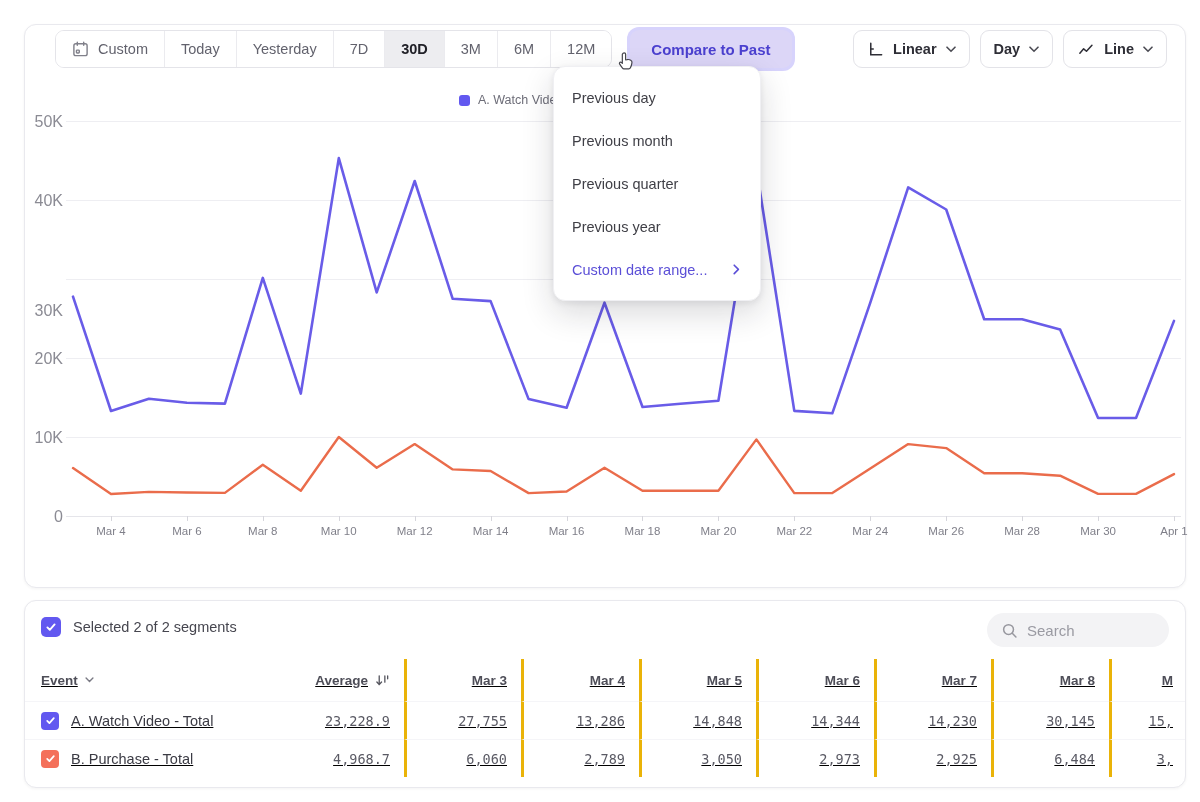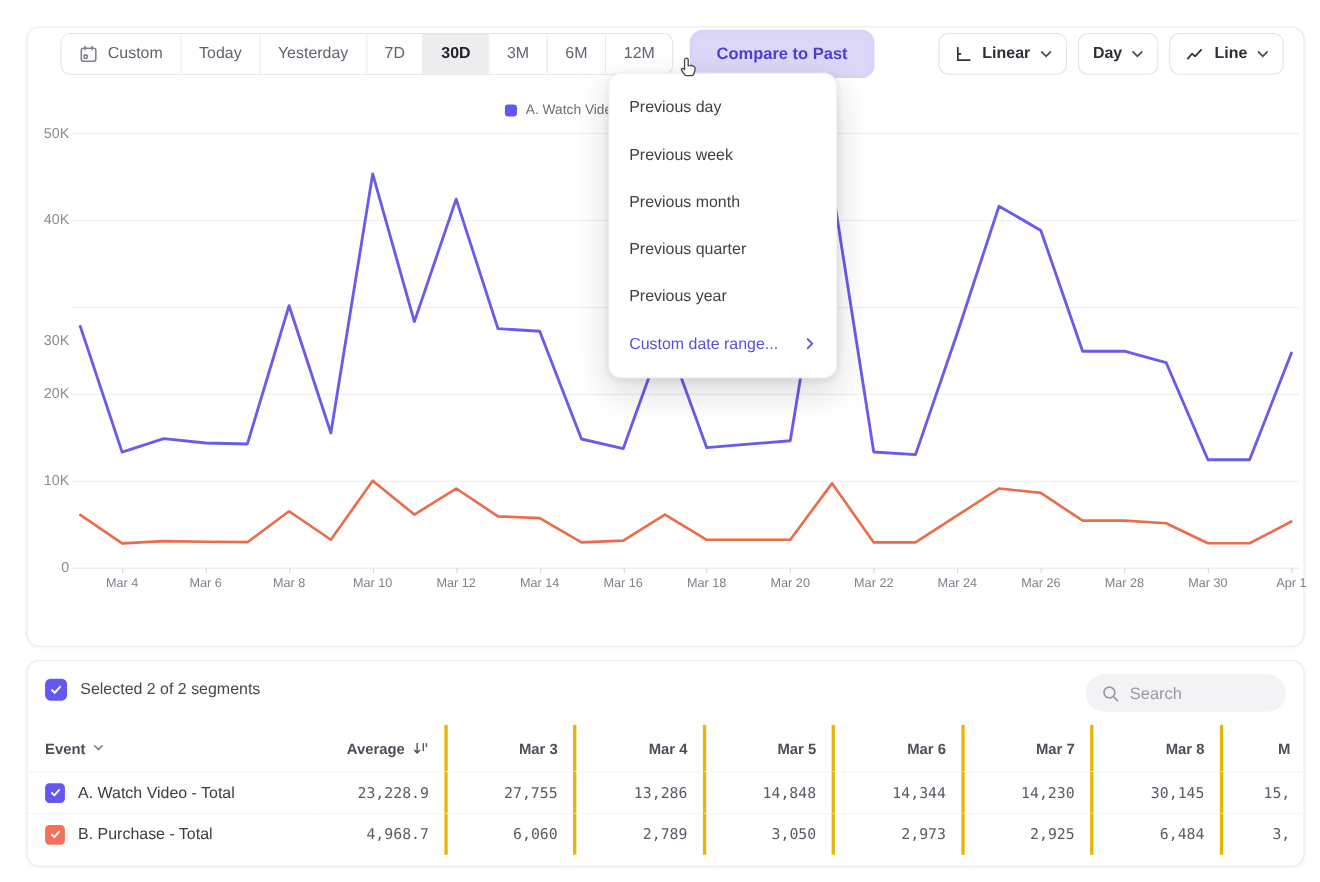--- a/index.html
+++ b/index.html
@@ -25,21 +25,21 @@
   .tb-btn svg.ic { stroke:#2e2e36; }
   .tb-btn svg.chev { stroke:#4a4a52; }
 
   
   .legend { position:absolute; left:434px; top:68px; display:flex; align-items:center; gap:8px; z-index:2; }
   .legend .sw { width:11px; height:11px; border-radius:3px; }
   .legend .lt { font-size:12.5px; color:#6d6d78; white-space:nowrap; }
 
   
   .plot { position:absolute; inset:0; z-index:1; }
-  .ylab { position:absolute; width:34px; left:4px; text-align:right; font-size:13px; color:#8b8b94; }
+  .ylab { position:absolute; width:34px; left:4px; text-align:right; font-size:16px; color:#8b8b94; }
   .xlab { position:absolute; width:60px; text-align:center; font-size:11.5px; color:#7f7f89; top:500px; }
   .grid { position:absolute; left:41px; width:1115px; height:1px; background:#eeeef2; }
   .grid.base { background:#e5e5ea; }
   .tick { position:absolute; width:1px; height:5px; top:491px; background:#d6d6dc; }
   .plot svg { position:absolute; left:0; top:0; }
 
   
   .menu { position:absolute; left:553px; top:66px; width:208px; background:#fff; border:1px solid #f0f0f3; border-radius:12px; box-shadow:0 12px 32px rgba(25,25,40,.16), 0 2px 6px rgba(25,25,40,.08); padding:9px 0; z-index:40; }
   .menu-item { height:43px; display:flex; align-items:center; padding:0 20px 0 18px; font-size:14.5px; color:#3f3f46; cursor:pointer; }
   .menu-item.custom { color:#5b4fd7; justify-content:space-between; }
@@ -47,21 +47,21 @@
   .cursor { position:absolute; left:615px; top:50px; z-index:50; }
 
   
   .seg-head { position:absolute; left:16px; top:16px; display:flex; align-items:center; gap:12px; }
   .cbx { width:20px; height:20px; border-radius:5px; display:flex; align-items:center; justify-content:center; flex:0 0 auto; }
   .seg-head .txt { font-size:14.5px; color:#46464f; }
   .search { position:absolute; right:16px; top:12px; width:182px; height:34px; background:#f3f3f5; border-radius:17px; display:flex; align-items:center; gap:9px; padding:0 14px; }
   .search input { border:none; outline:none; background:transparent; font-family:inherit; font-size:15px; color:#3c3c44; width:120px; }
   .search input::placeholder { color:#9a9aa2; }
 
-  .tbl { position:absolute; left:0; top:58px; width:1162px; display:grid; grid-template-columns:260px 119px 117px 118px 117px 118px 117px 118px 1fr; }
+  .tbl { position:absolute; left:0; top:58px; width:1162px; display:grid; grid-template-columns:260px 119px 117px 118px 117px 118px 117px 118px 1fr;text-decoration:underline; }
   .c { display:flex; align-items:center; justify-content:flex-end; padding-right:14px; height:38px; }
   .c.hrow { height:42px; }
   .c.first { justify-content:flex-start; padding-left:16px; gap:12px; }
   .c.sep { border-left:3px solid #eab308; }
   .c.rborder { border-top:1px solid #f5f5f8; }
   .hd { font-size:13.5px; font-weight:bold; color:#4e4e58; display:flex; align-items:center; gap:7px; }
   .num { font-family:"DejaVu Sans Mono",monospace; font-size:13.5px; color:#5a5a64; white-space:nowrap; }
   .evt { font-size:14.5px; color:#3b3b44; white-space:nowrap; }
   .cbx.sm { width:18px; height:18px; border-radius:4px; }
 </style>
@@ -191,23 +191,20 @@
           <polyline points="48.0,443.1 86.0,469.0 123.9,466.9 161.9,467.5 199.9,467.9 237.8,439.8 275.8,465.7 313.8,412.0 351.7,442.8 389.7,419.1 427.7,444.4 465.6,446.0 503.6,468.1 541.6,466.5 579.5,442.8 617.5,465.7 655.4,465.7 693.4,465.7 731.4,414.4 769.3,468.1 807.3,468.1 845.3,443.6 883.2,419.1 921.2,423.1 959.2,448.3 997.1,448.3 1035.1,450.7 1073.1,468.9 1111.0,468.9 1149.0,449.1" fill="none" stroke="#EA6C4B" stroke-width="2.4" stroke-linejoin="round" stroke-linecap="round"></polyline>
         </svg>
       </div>
   </div>
 
   <div class="menu" id="menu">
       <div class="menu-item">
         <span>Previous day</span>
       </div>
       <div class="menu-item">
-        <span>Previous week</span>
-      </div>
-      <div class="menu-item">
         <span>Previous month</span>
       </div>
       <div class="menu-item">
         <span>Previous quarter</span>
       </div>
       <div class="menu-item">
         <span>Previous year</span>
       </div>
       <div class="menu-item custom">
         <span>Custom date range...</span>

